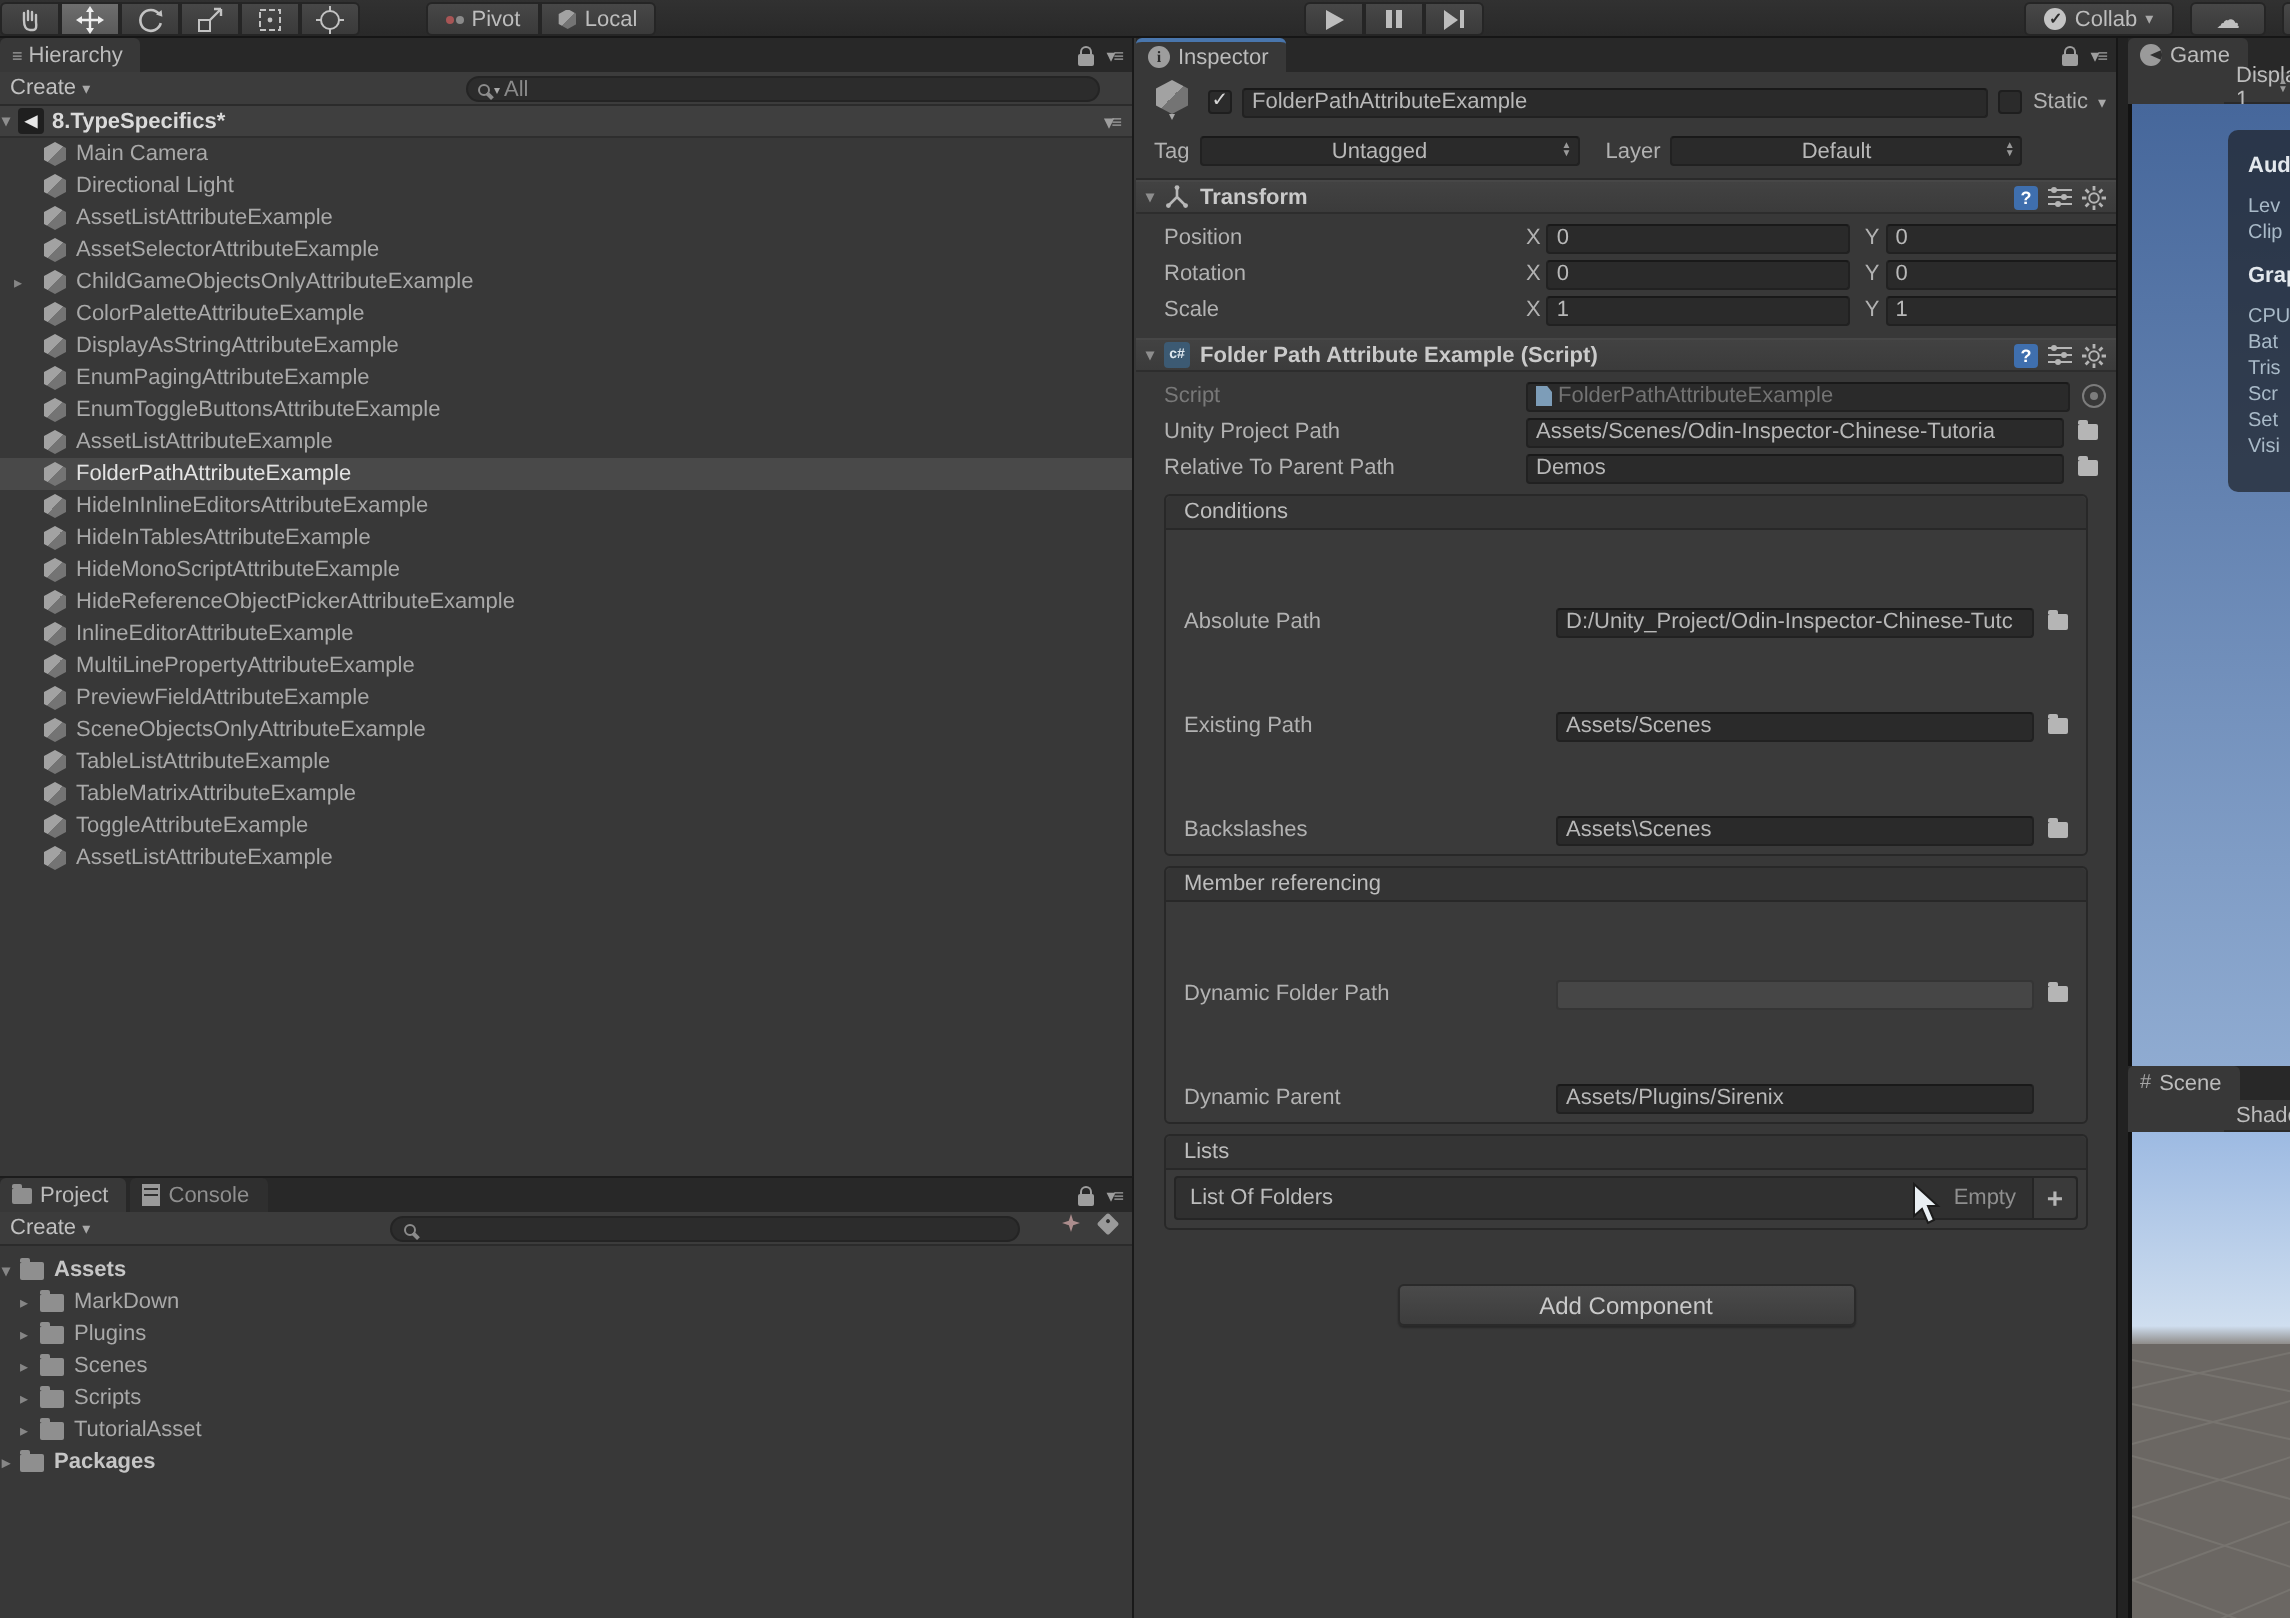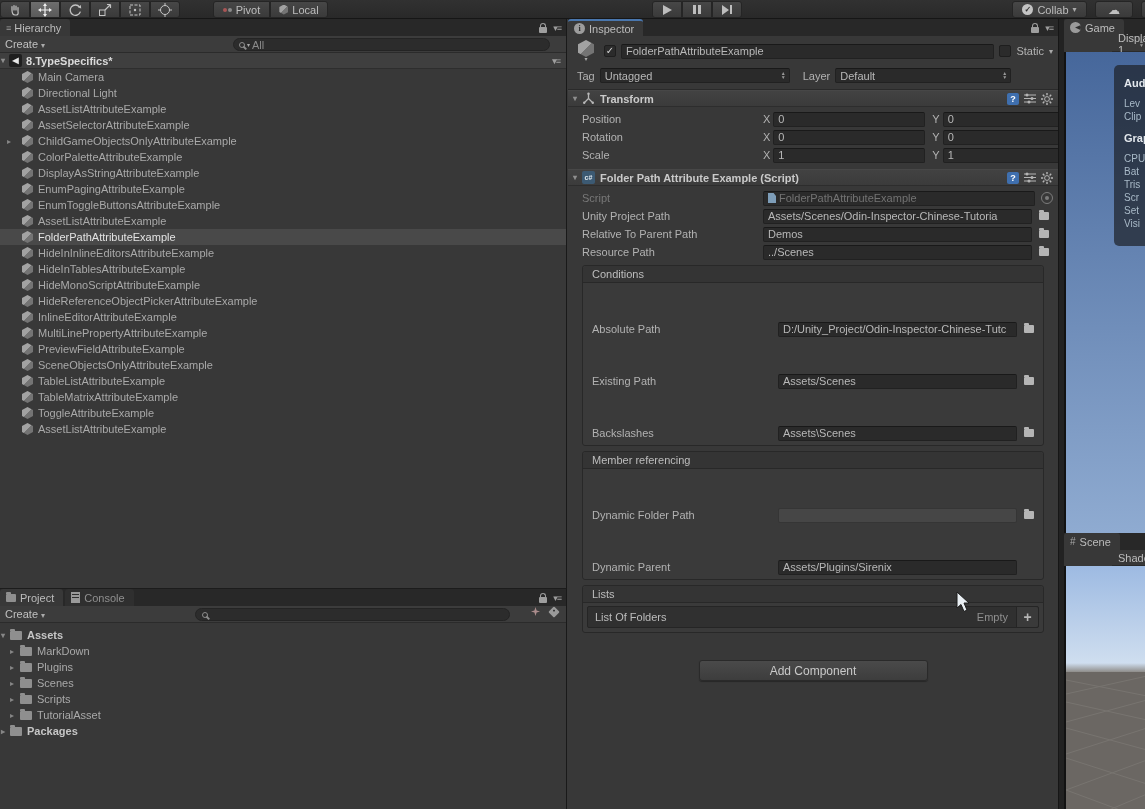--- a/index.html
+++ b/index.html
@@ -105,21 +105,21 @@
   .go-row1 { display:flex; align-items:center; gap:5px; }
   .go-cube { display:flex; flex-direction:column; align-items:center; width:26px; flex:none; }
   .chk { width:12px; height:12px; background:#2b2b2b; border:1px solid #1e1e1e; border-radius:2px;
     color:#d6d6d6; font-size:10px; line-height:10px; text-align:center; flex:none; }
   .ifield { background:#2a2a2a; border:1px solid #212121; border-top-color:#191919;
     border-radius:2px; height:15px; color:#b8b8b8; padding:0 4px; font-size:11px;
     font-family:"Liberation Sans",sans-serif; display:flex; align-items:center;
     white-space:nowrap; overflow:hidden; }
   input.ifield { display:inline-block; line-height:13px; }
   .go-row2 { display:flex; align-items:center; gap:5px; margin-top:6px; padding-left:4px; }
-  .dropdown { position:relative; padding-right:14px; }
+  .dropdown { position:relative; padding-right:14px;justify-content:center; }
   .updown { position:absolute; right:3px; top:2px; display:flex; flex-direction:column;
     line-height:4px; font-size:5px; color:#9a9a9a; }
   .comp-header { height:17px; background:linear-gradient(#424242,#3b3b3b);
     border-top:1px solid #474747; border-bottom:1px solid #2d2d2d;
     display:flex; align-items:center; gap:5px; padding:0 5px;
     font-weight:bold; color:#cacaca; }
   .hdr-right { margin-left:auto; display:flex; align-items:center; gap:5px; }
   .helpic { width:12px; height:12px; background:#3f6fae; border-radius:2px; color:#fff;
     font-size:9px; font-weight:bold; display:flex; align-items:center; justify-content:center; }
   .comp-body { padding:3px 0 5px 0; }
@@ -598,27 +598,20 @@
             <span class="folder sm"></span>
           </span>
       </div>
       <div class="prow">
         <span class="plabel">Relative To Parent Path</span>
         <div class="ifield">Demos</div>
         <span class="fbtn">
             <span class="folder sm"></span>
           </span>
       </div>
-      <div class="prow">
-        <span class="plabel">Resource Path</span>
-        <div class="ifield">../Scenes</div>
-        <span class="fbtn">
-            <span class="folder sm"></span>
-          </span>
-      </div>
 
       <div class="obox">
         <div class="obox-header">
             <span>Conditions</span>
           </div>
         <div class="obody">
           <div class="prow">
             <span class="plabel">Absolute Path</span>
             <div class="ifield">D:/Unity_Project/Odin-Inspector-Chinese-Tutc</div>
             <span class="fbtn">

